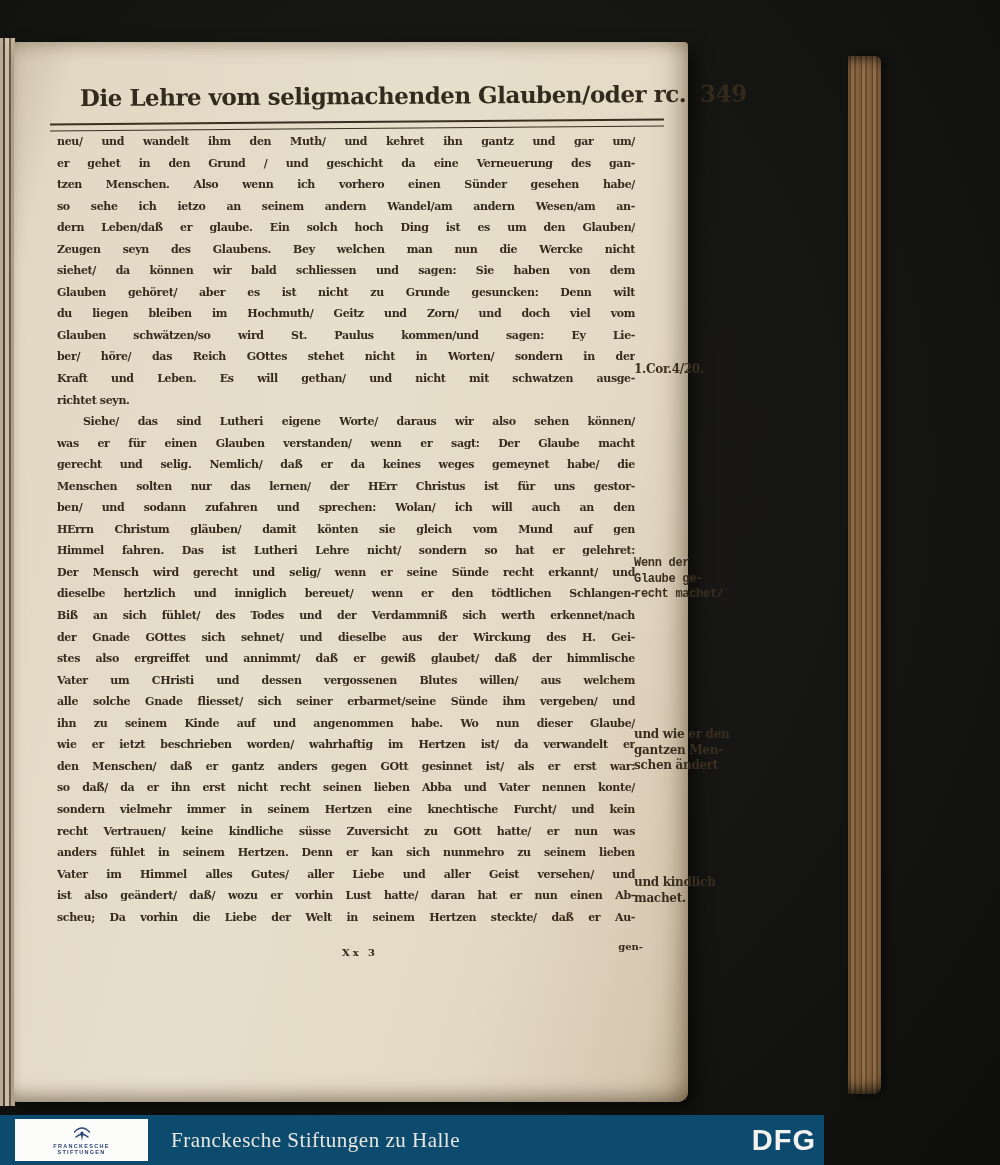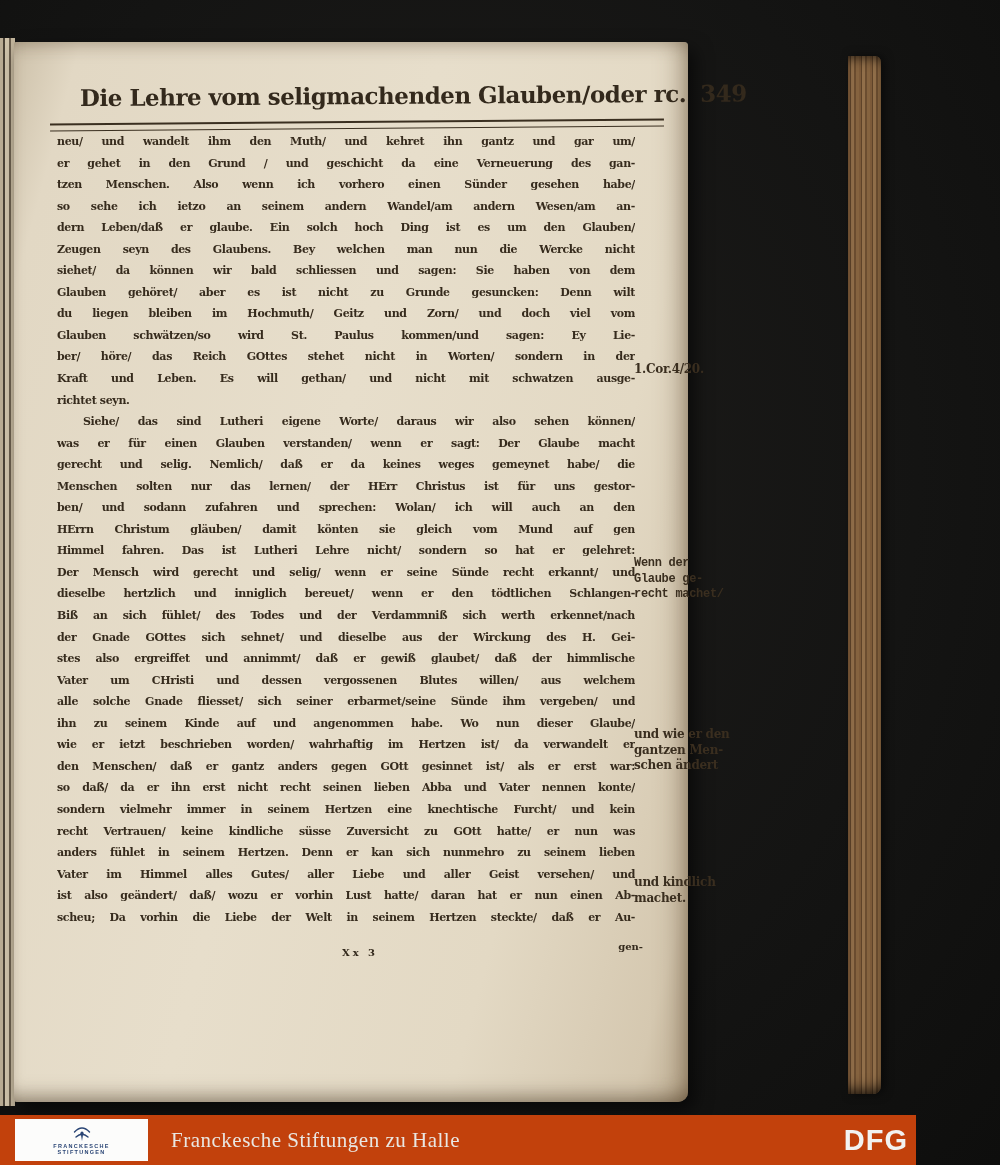--- a/index.html
+++ b/index.html
@@ -58,22 +58,22 @@
     font-size:12px;font-weight:bold;line-height:15.5px;letter-spacing:-0.3px;color:#3a2e1f;
   }
   .sig-row{
     position:absolute;left:57px;top:905px;width:578px;height:22px;
     font-size:10px;font-weight:bold;
   }
   .sig-row .sig{position:absolute;left:0;right:0;text-align:center;letter-spacing:3px;}
   .sig-row .catch{position:absolute;right:6px;top:-6px;}
   
   .footer-bar{
-    position:absolute;left:0;top:1115px;width:916px;height:50px;
-    background:#c2410c;
+    position:absolute;left:0;top:1115px;width:824px;height:50px;
+    background:#0c4a6e;
   }
   .logo-box{
     position:absolute;left:15px;top:4px;width:133px;height:42px;background:#fcfcfb;
     display:flex;flex-direction:column;align-items:center;justify-content:center;
   }
   .logo-box svg{display:block;margin-bottom:1px;}
   .logo-line{
     font-family:"Liberation Sans", sans-serif;font-size:5.5px;font-weight:bold;
     letter-spacing:1.3px;color:#2a4575;line-height:6.5px;text-align:center;
   }

